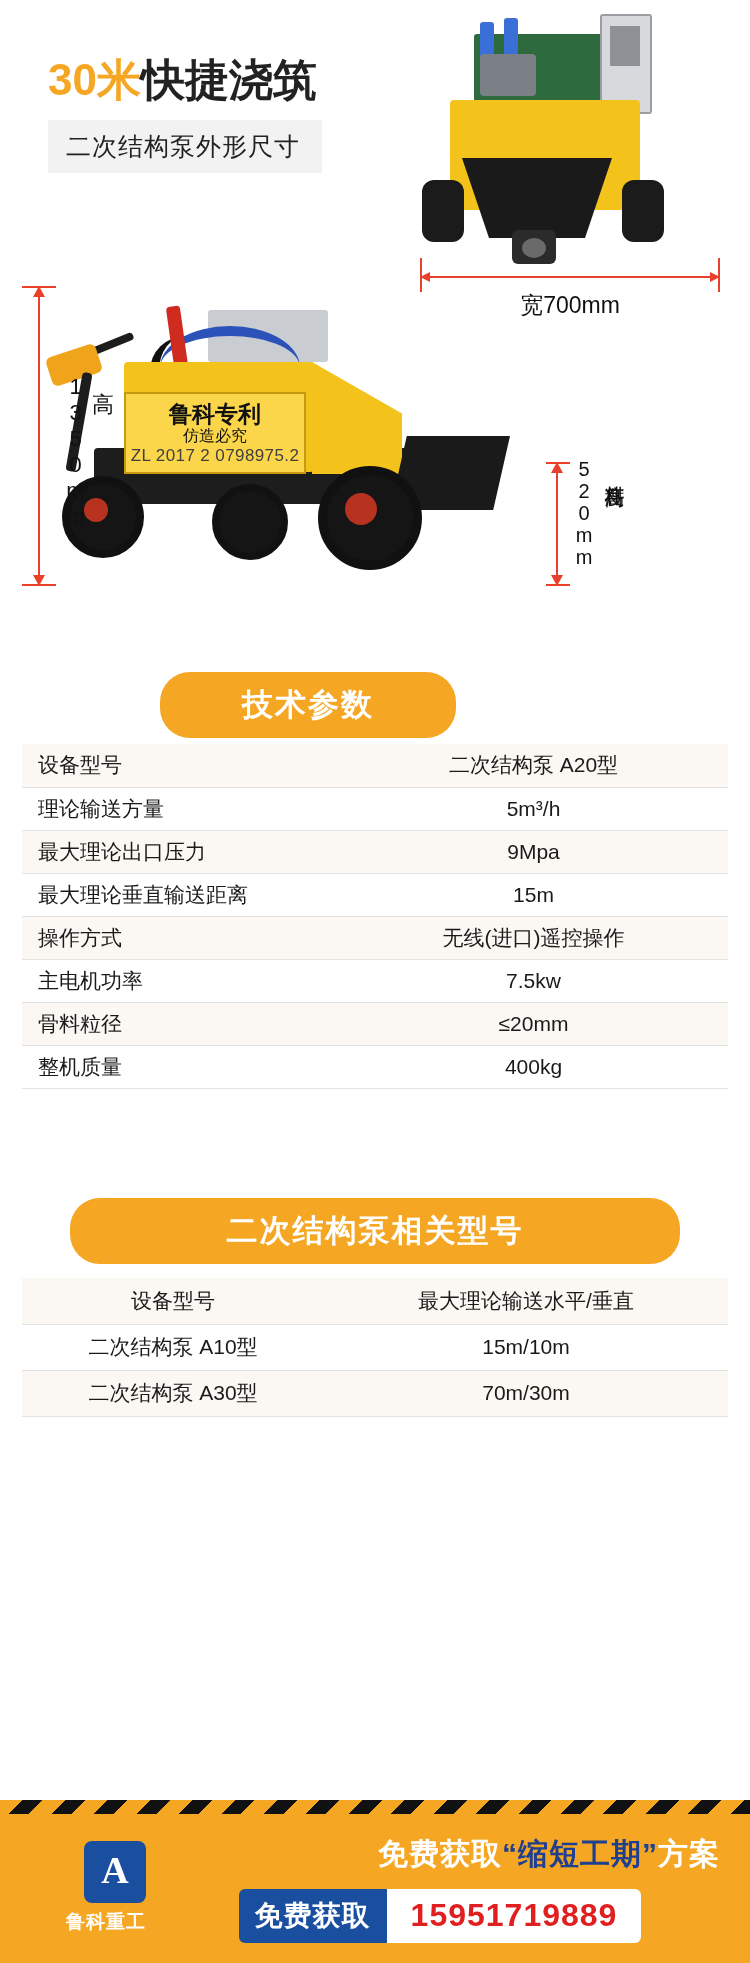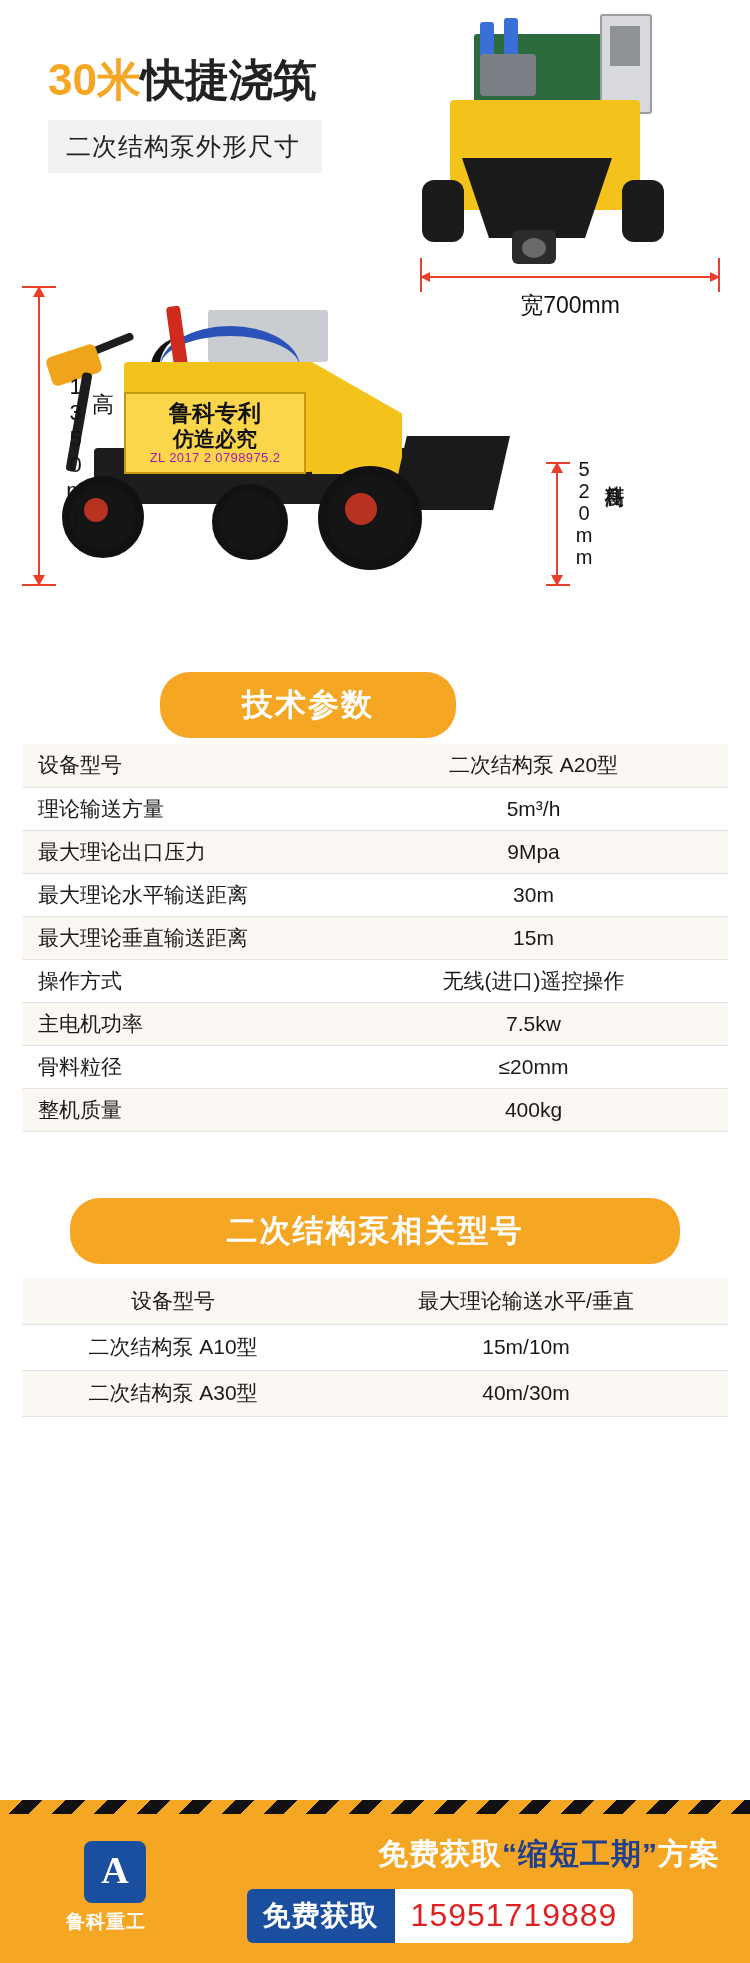--- a/index.html
+++ b/index.html
@@ -249,22 +249,22 @@
     height: 78px;
     background: #fcd64a;
     border: 2px solid #c59a10;
     display: flex;
     flex-direction: column;
     align-items: center;
     justify-content: center;
     line-height: 1.15;
   }
   .sv-label .l1 { font-size: 23px; font-weight: bold; color: #111; }
-  .sv-label .l2 { font-size: 21px; font-weight: bold; color: #111; }
-  .sv-label .l3 { font-size: 13px; color: #a21caf; letter-spacing: .4px; }
+  .sv-label .l2 { font-size: 16px; font-weight: normal; color: #111; }
+  .sv-label .l3 { font-size: 17px; color: #404040; letter-spacing: .4px; }
   .sv-top-bar {
     position: absolute;
     left: 168px;
     top: 22px;
     width: 120px;
     height: 52px;
     background: #c9ccd1;
     border-radius: 3px;
   }
   .sv-hose {
@@ -619,22 +619,22 @@
     font-size: 28px;
     font-weight: bold;
     padding: 8px 16px;
     border-radius: 6px 0 0 6px;
     letter-spacing: 1px;
   }
   .cta-phone {
     background: #ffffff;
     color: #e02020;
     font-size: 32px;
-    font-weight: normal;
-    padding: 8px 16px;
+    font-weight: bold;
+    padding: 8px 24px;
     border-radius: 0 6px 6px 0;
     letter-spacing: 1px;
   }
 </style>
 </head>
 <body>
 
 <div class="header">
   <div class="headline">
     <span class="accent">30米</span><span class="dark">快捷浇筑</span>
@@ -720,24 +720,20 @@
     </tr>
     <tr>
       <td class="k">理论输送方量</td>
       <td class="v">5m³/h</td>
     </tr>
     <tr>
       <td class="k">最大理论出口压力</td>
       <td class="v">9Mpa</td>
     </tr>
     <tr>
-      <td class="k">最大理论水平输送距离</td>
-      <td class="v">30m</td>
-    </tr>
-    <tr>
       <td class="k">最大理论垂直输送距离</td>
       <td class="v">15m</td>
     </tr>
     <tr>
       <td class="k">操作方式</td>
       <td class="v">无线(进口)遥控操作</td>
     </tr>
     <tr>
       <td class="k">主电机功率</td>
       <td class="v">7.5kw</td>
@@ -760,21 +756,21 @@
     <tr>
       <td class="c1">设备型号</td>
       <td>最大理论输送水平/垂直</td>
     </tr>
     <tr>
       <td class="c1">二次结构泵 A10型</td>
       <td>15m/10m</td>
     </tr>
     <tr>
       <td class="c1">二次结构泵 A30型</td>
-      <td>40m/30m</td>
+      <td>70m/30m</td>
     </tr>
   </tbody>
 </table>
 
 <div class="cta">
   <div class="cta-stripe"></div>
   <div class="cta-logo">
     <div class="mark"></div>
     <div class="brand">鲁科重工</div>
   </div>

